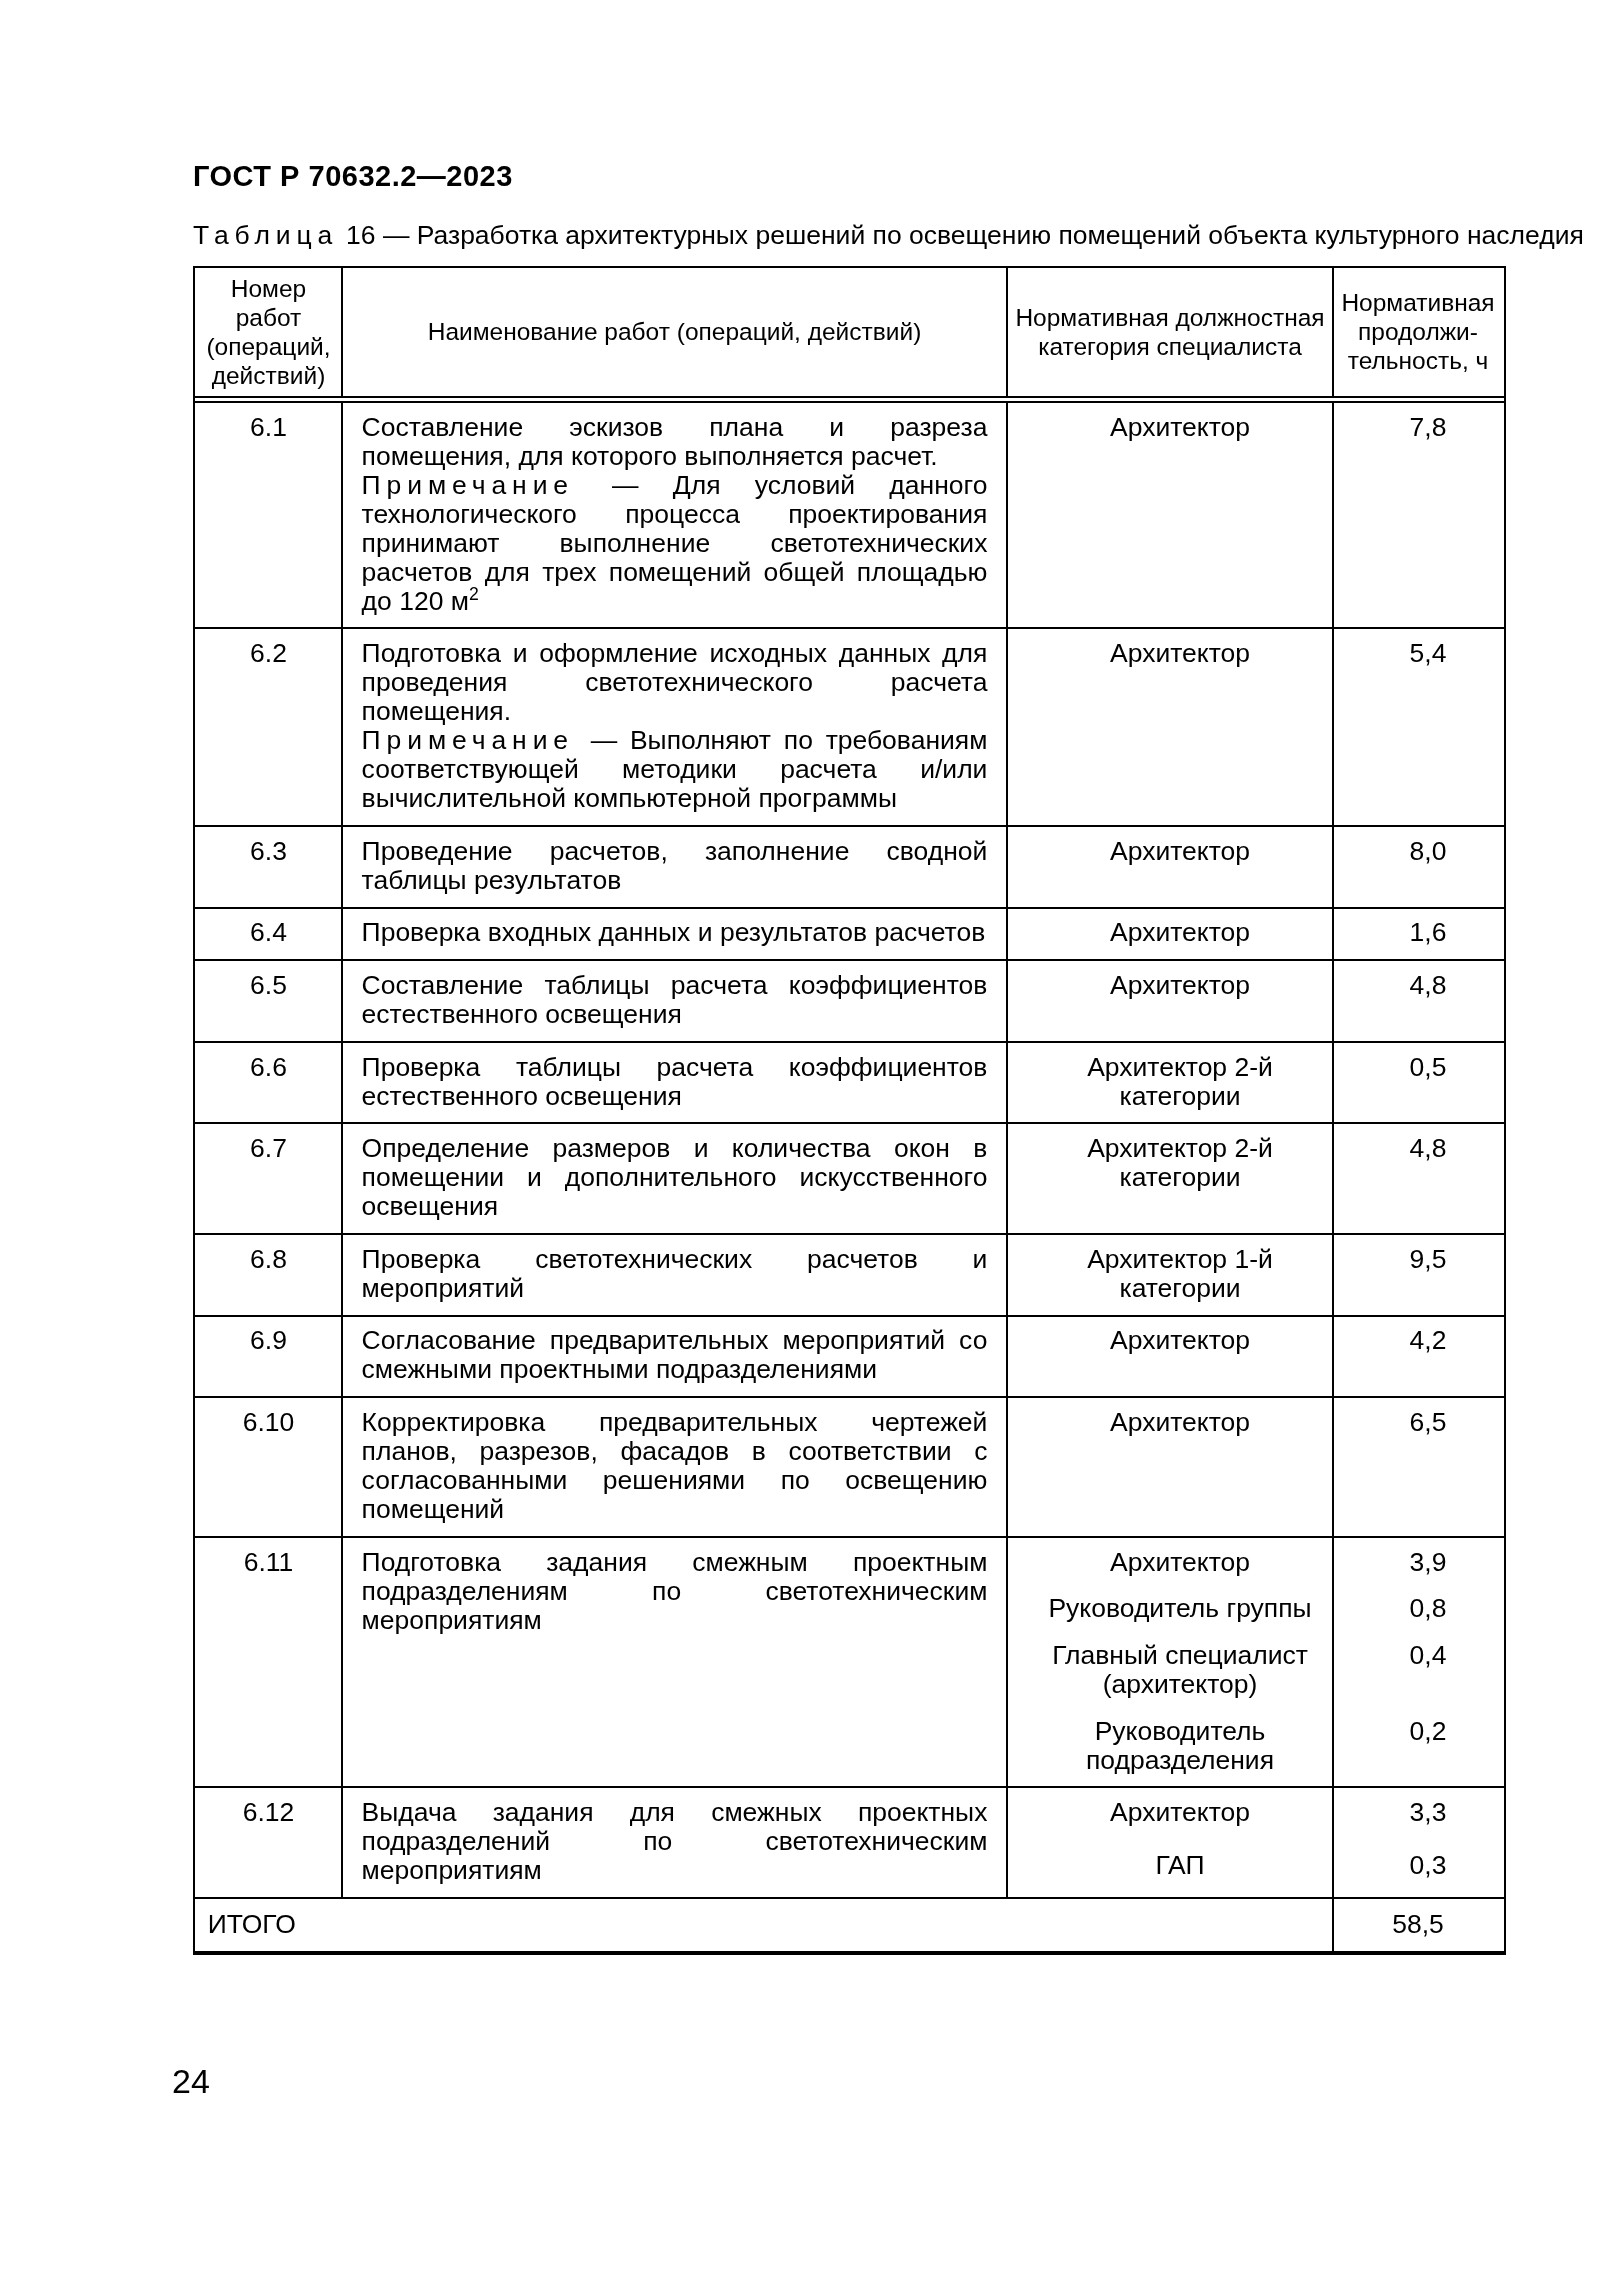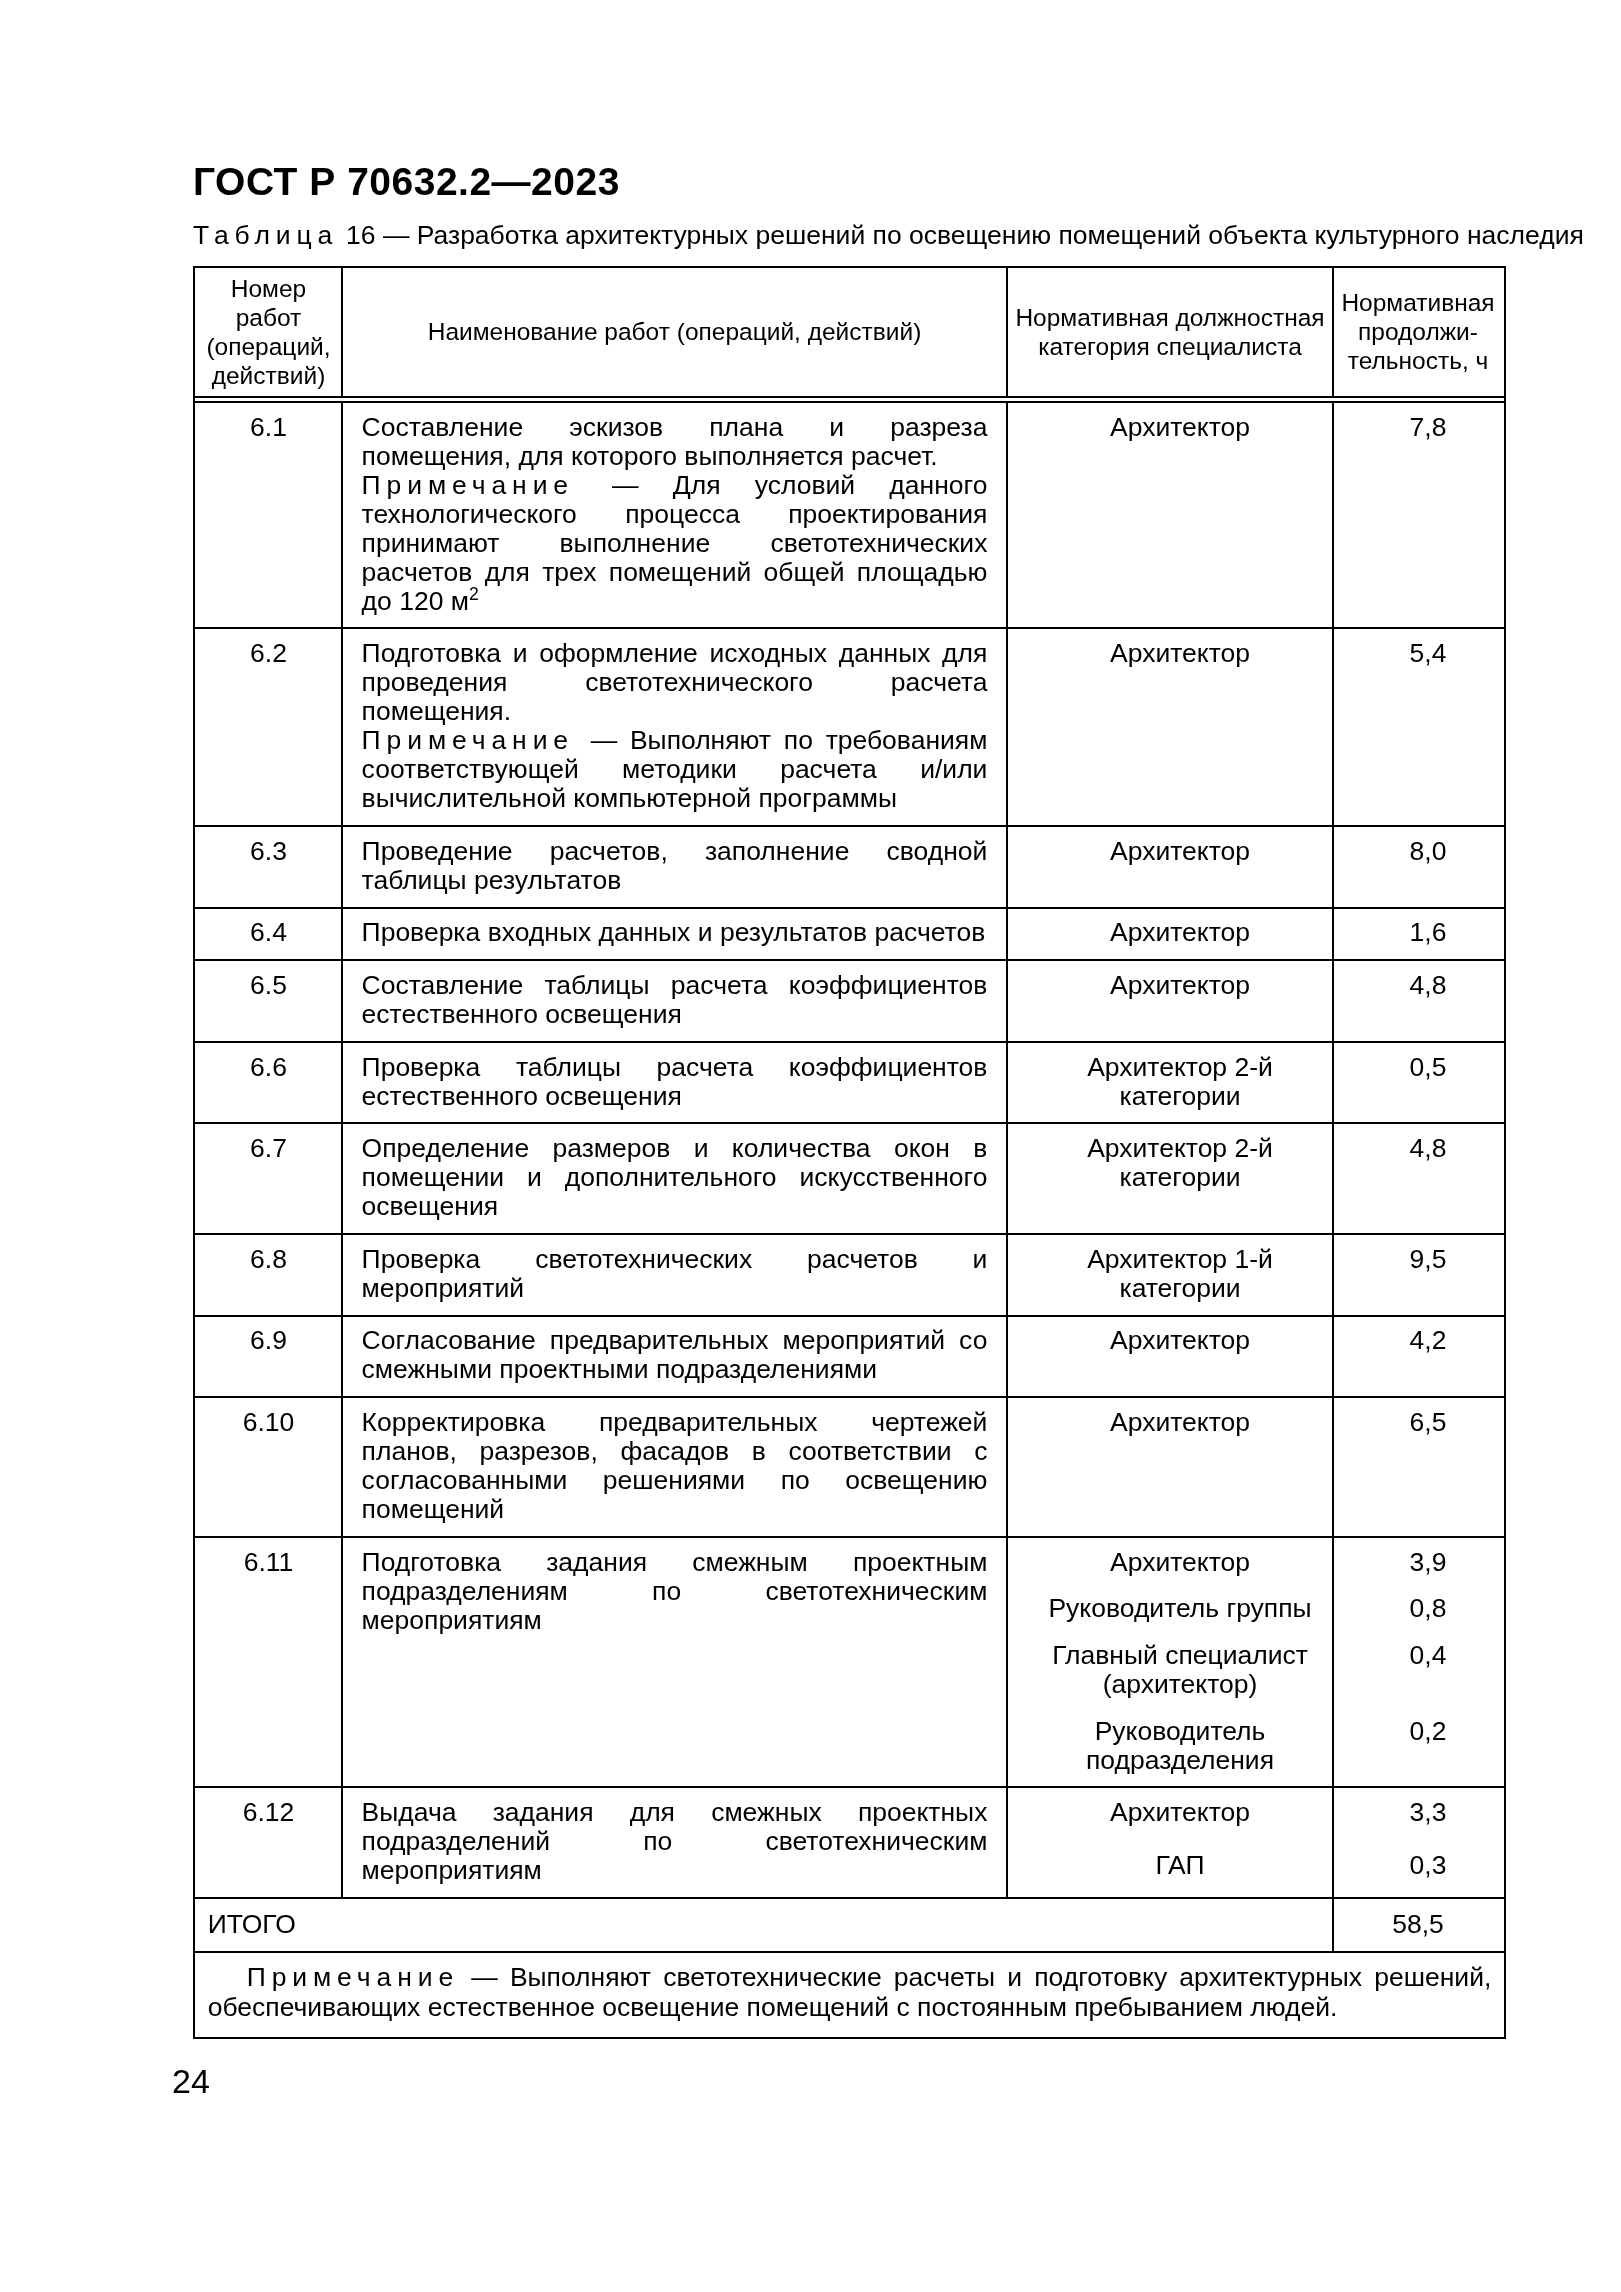--- a/index.html
+++ b/index.html
@@ -9,21 +9,21 @@
     height: 2293px;
     background: #ffffff;
     font-family: "Liberation Sans", "DejaVu Sans", sans-serif;
     color: #000;
     overflow: hidden;
   }
   .gost-header {
     position: absolute;
     left: 193px;
     top: 160px;
-    font-size: 39px;
+    font-size: 29px;
     font-weight: bold;
     letter-spacing: 0.5px;
   }
   .caption {
     position: absolute;
     left: 193px;
     top: 220px;
     font-size: 26.5px;
     line-height: 31px;
     white-space: nowrap;
@@ -308,22 +308,19 @@
           <div class="cell chours" style="grid-area: 2 / 4;">0,3</div>
         </div>
 </div>
 
     <div class="trow total">
       <div class="cell tlabel">ИТОГО</div>
       <div class="cell tvalue">58,5</div>
       <div class="vline v3"></div>
     </div>
 
-    <div class="trow fnote">
-      <p><span class="ls">Примечание</span> <span>— Выполняют светотехнические расчеты и подготовку архитектурных решений, обеспечивающих естественное освещение помещений с постоянным пребыванием людей.</span></p>
-    </div>
 
   </div>
 
   <div class="page-num">24</div>
 
 </div>
 
 
 </body></html>

